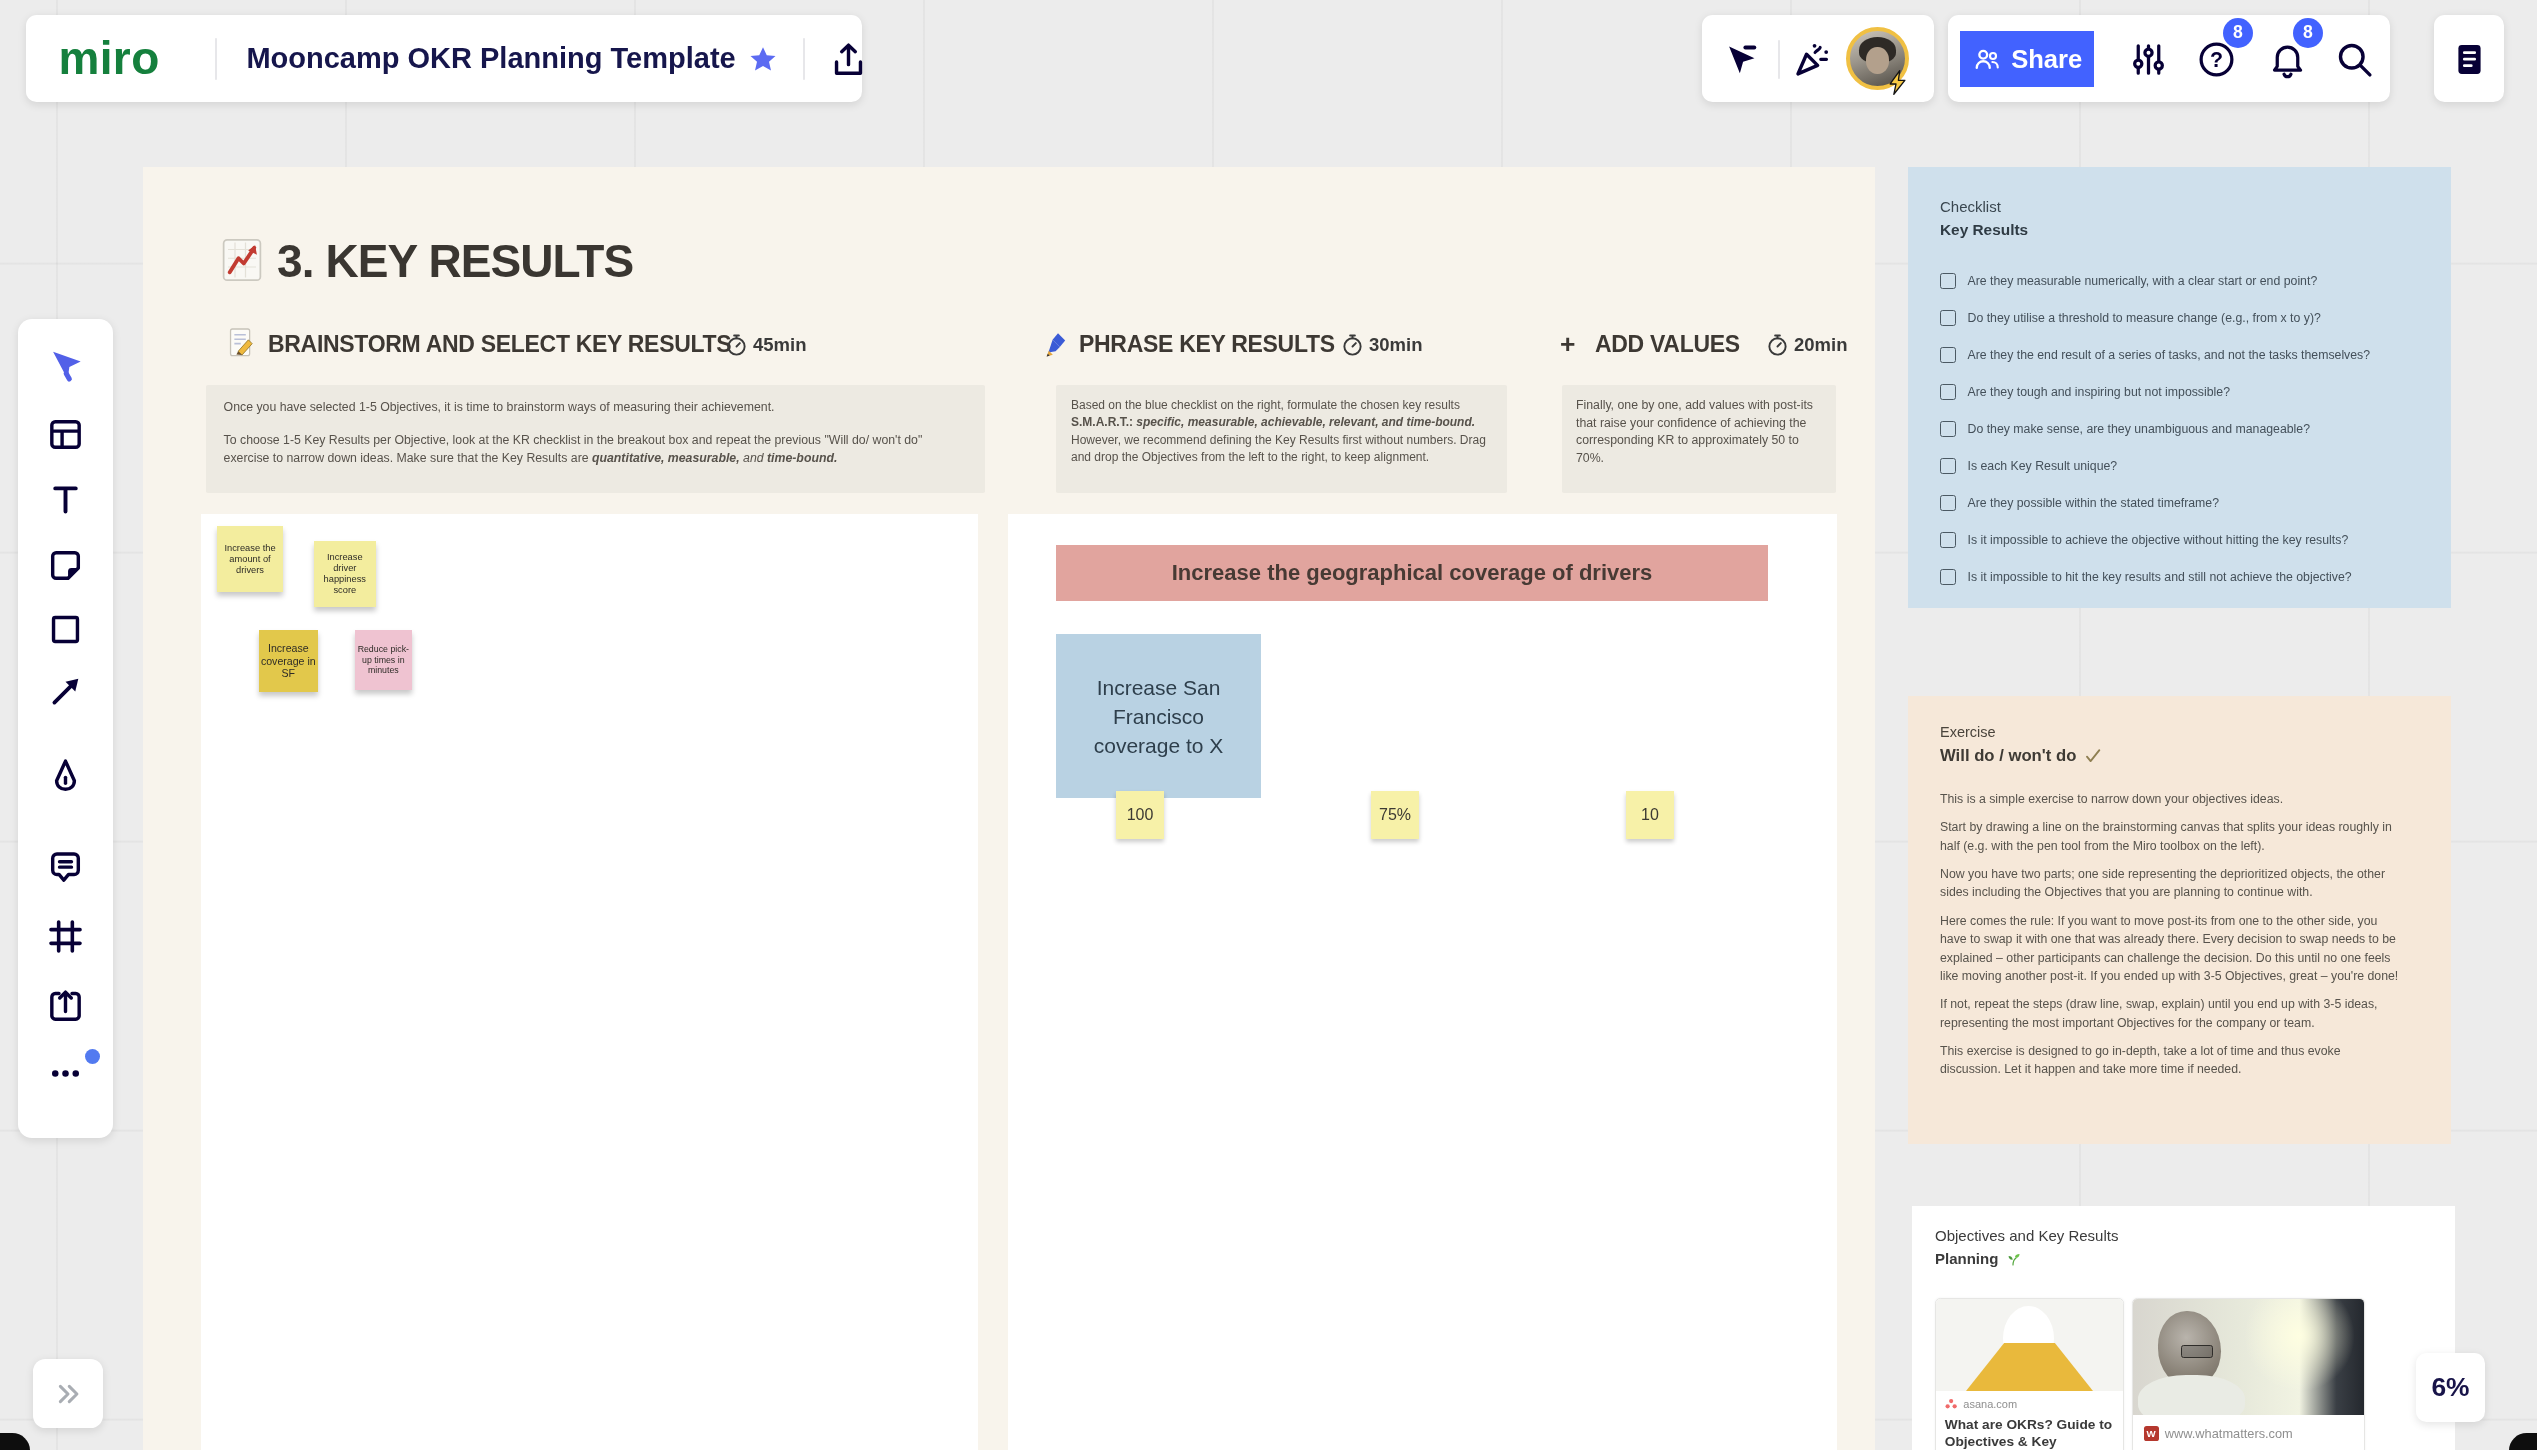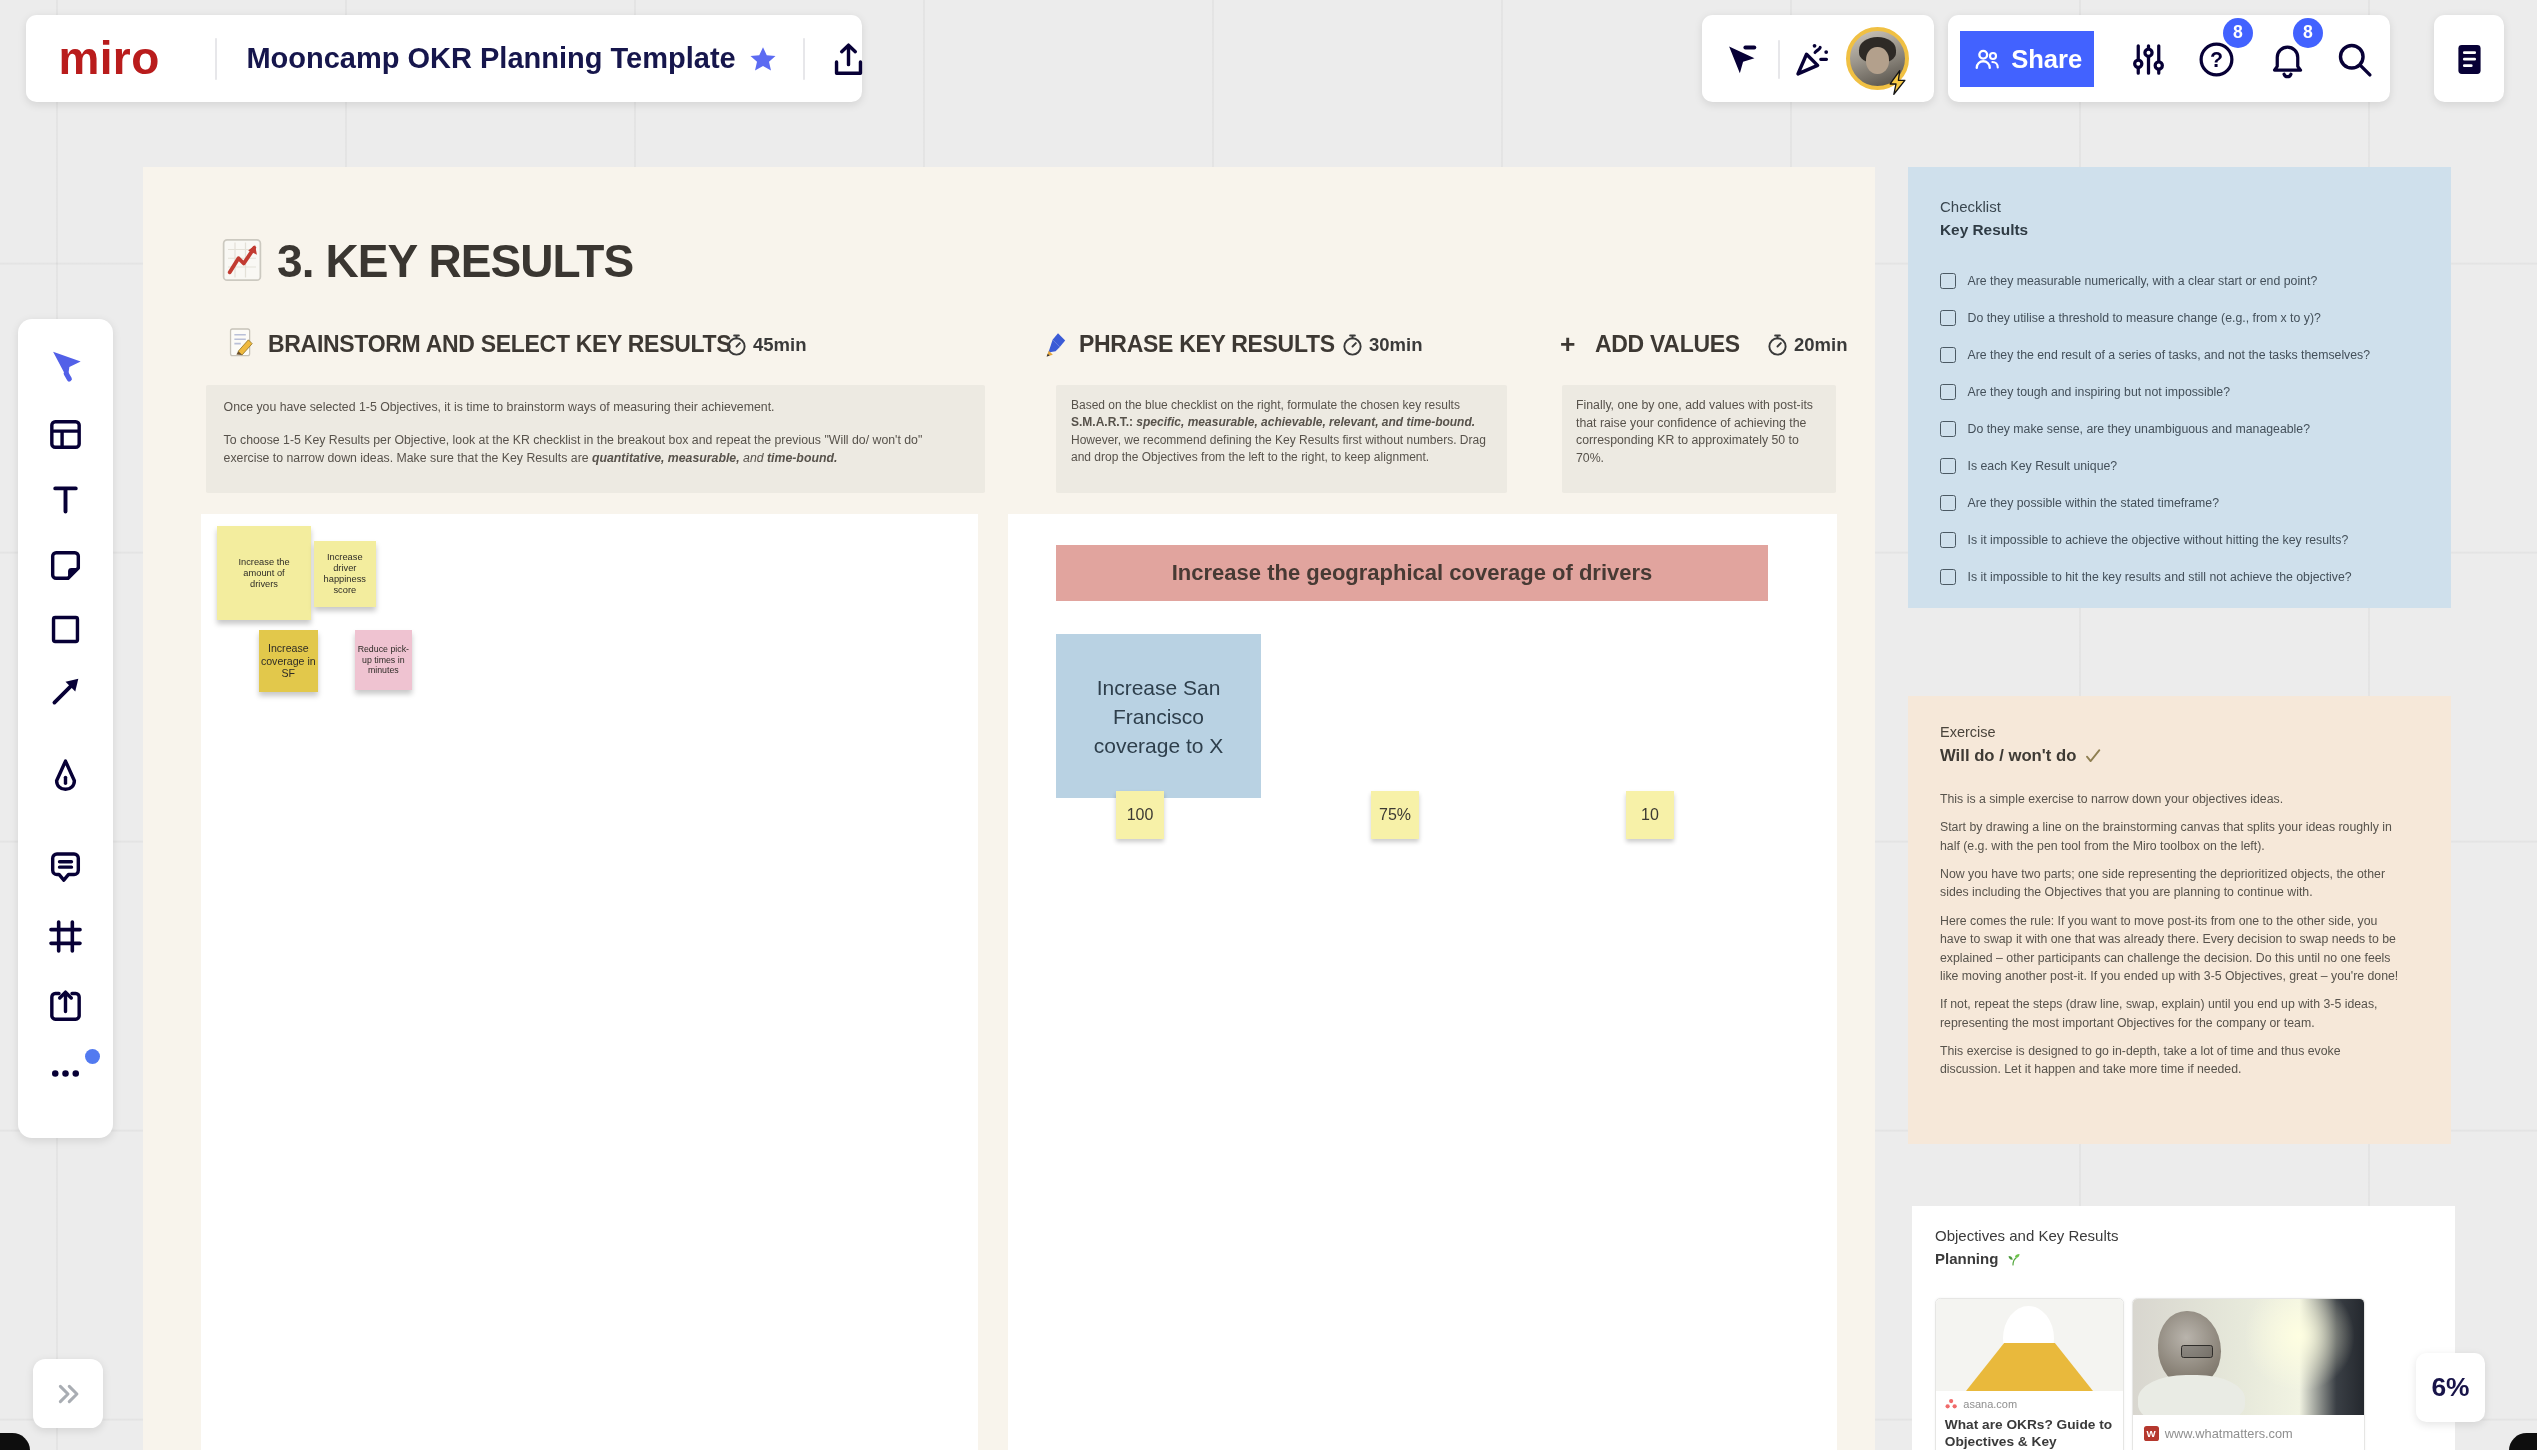--- a/index.html
+++ b/index.html
@@ -107,21 +107,21 @@
         <span>Based on the blue checklist on the right, formulate the chosen key results </span><b><span>S.M.A.R.T.:</span></b><b><i><span> specific, measurable, achievable, relevant, and time-bound.</span></i></b><span> However, we recommend defining the Key Results first without numbers. Drag and drop the Objectives from the left to the right, to keep alignment.</span>
       </div>
     </div>
     <div class="abs graybox" style="left:1419px;top:218px;width:274px;height:108px;box-sizing:border-box;padding:12.3px 14px;font-size:12.3px;line-height:17.6px;">
       <div>Finally, one by one, add values with post-its that raise your confidence of achieving the corresponding KR to approximately 50 to 70%.</div>
     </div>
 
     <div class="abs whitearea" style="left:58px;top:347px;width:777px;height:936px;"></div>
     <div class="abs whitearea" style="left:865px;top:347px;width:829px;height:936px;"></div>
 
-    <div class="abs sticky" style="left:74px;top:359px;width:56px;height:56px;background:#f3ed9e;font-size:9.3px;line-height:11px;padding:19px;">Increase the amount of drivers</div>
+    <div class="abs sticky" style="left:74px;top:359px;width:56px;height:56px;background:#f3ed9e;font-size:9.3px;line-height:11px;padding:5px;">Increase the amount of drivers</div>
     <div class="abs sticky" style="left:171px;top:374px;width:58px;height:62px;background:#f3ed9e;font-size:9.3px;line-height:11px;padding:1.8px;">Increase driver happiness score</div>
     <div class="abs sticky" style="left:116px;top:463px;width:55px;height:58px;background:#e2c84b;font-size:10.6px;line-height:12.3px;padding:1.8px;">Increase coverage in SF</div>
     <div class="abs sticky" style="left:212px;top:463px;width:53px;height:56px;background:#efc3d1;font-size:8.8px;line-height:10.6px;padding:1.8px;">Reduce pick-up times in minutes</div>
 
     <div class="abs flexc" style="left:913px;top:378px;width:712px;height:56px;background:#e1a49e;font-size:22px;font-weight:700;color:#473a34;">Increase the geographical coverage of drivers</div>
 
     <div class="abs krcard" style="left:913px;top:467px;width:205px;height:164px;background:#b9d2e3;">Increase San Francisco coverage to X</div>
 
     <div class="abs valnote" style="left:973px;top:624px;width:48px;height:48px;background:#f7f1a8;">100</div>
     <div class="abs valnote" style="left:1228px;top:624px;width:48px;height:48px;background:#f7f1a8;">75%</div>
@@ -235,21 +235,21 @@
       <div style="padding:10.6px 10.6px;">
         <div class="src-row">
           <span style="width:15px;height:15px;background:#b5382e;border-radius:2.6px;color:#fff;font-size:9.7px;font-weight:700;display:flex;align-items:center;justify-content:center;">W</span>
           <span class="src-text" style="font-size:12.8px;">www.whatmatters.com</span>
         </div>
       </div>
     </div>
   </div>
 
   <div class="abs card" style="left:26.4px;top:15px;width:836px;height:87px;border-radius:10.6px;">
-    <div class="abs" style="left:32px;top:19.4px;font-size:46px;font-weight:800;color:#b91c1c;letter-spacing:0.4px;line-height:48px;">miro</div>
+    <div class="abs" style="left:32px;top:19.4px;font-size:46px;font-weight:800;color:#15803d;letter-spacing:0.4px;line-height:48px;">miro</div>
     <div class="abs divider" style="left:189px;top:23px;height:42px;"></div>
     <div class="abs" style="left:220px;top:27px;font-size:29px;font-weight:700;color:#16164c;line-height:33px;">Mooncamp OKR Planning Template</div>
     <span class="abs icon" style="left:722px;top:29px;width:30px;height:30px;">
       <svg width="30" height="30" viewBox="0 0 24 24">
           <polygon points="12,2.5 15,9 22,9.6 16.8,14.2 18.4,21.2 12,17.5 5.6,21.2 7.2,14.2 2,9.6 9,9" fill="#5c6bf2"></polygon>
         </svg>
     </span>
     <div class="abs divider" style="left:777px;top:23px;height:42px;"></div>
     <span class="abs icon" style="left:802px;top:24px;width:41px;height:41px;">
       <svg width="41" height="41" viewBox="0 0 24 24">

